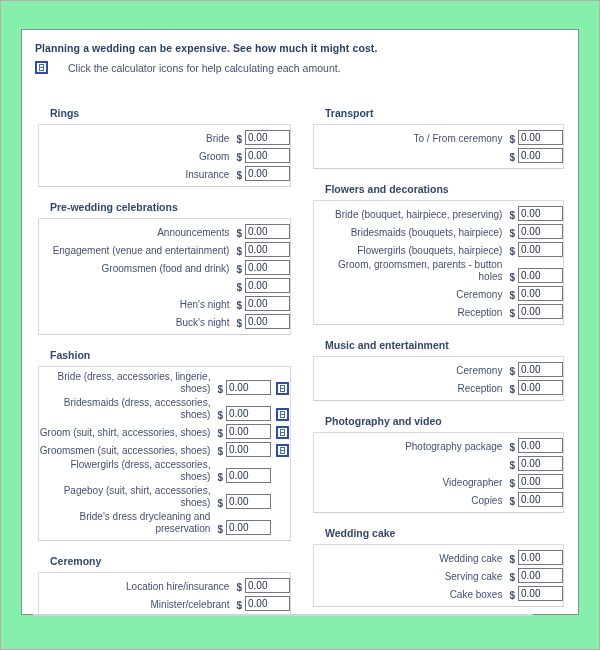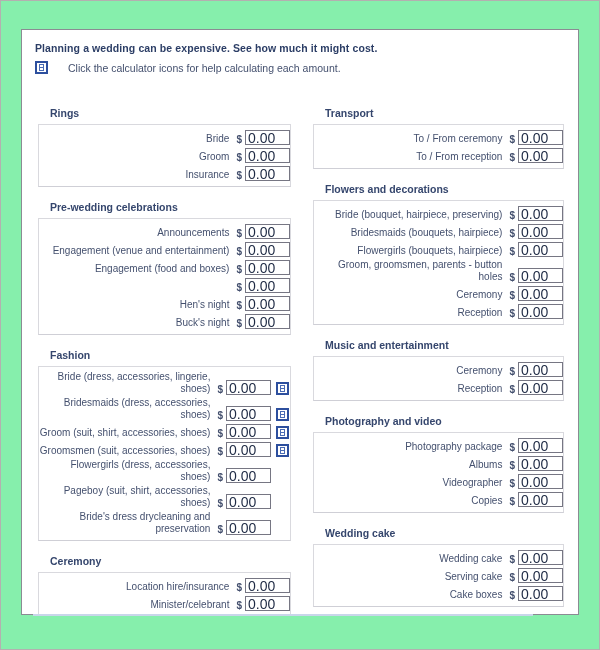--- a/index.html
+++ b/index.html
@@ -100,21 +100,21 @@
     color: #44506e;
     font-weight: bold;
     padding-right: 3px;
     flex: 0 0 auto;
   }
   .amount {
     width: 45px; height: 15px;
     border: 1px solid #767683;
     background: #ffffff;
     font-family: "Liberation Sans", sans-serif;
-    font-size: 14px;
+    font-size: 10px;
     color: #1e2a44;
     padding: 0 2px;
     line-height: 13px;
     flex: 0 0 auto;
   }
   .calc-slot {
     width: 19px;
     flex: 0 0 auto;
     display: flex;
     justify-content: center;
@@ -170,21 +170,21 @@
                 <div class="row-label">Announcements</div>
                 <span class="dollar">$</span>
                 <input class="amount" type="text" value="0.00" style="">
               </div>
               <div class="row">
                 <div class="row-label">Engagement (venue and entertainment)</div>
                 <span class="dollar">$</span>
                 <input class="amount" type="text" value="0.00" style="">
               </div>
               <div class="row">
-                <div class="row-label">Engagement (food and boxes)</div>
+                <div class="row-label">Groomsmen (food and drink)</div>
                 <span class="dollar">$</span>
                 <input class="amount" type="text" value="0.00" style="">
               </div>
               <div class="row">
                 <span class="dollar">$</span>
                 <input class="amount" type="text" value="0.00" style="">
               </div>
               <div class="row">
                 <div class="row-label">Hen's night</div>
                 <span class="dollar">$</span>
@@ -281,21 +281,20 @@
       <div class="col right">
           <div class="section">
             <div class="section-title">Transport</div>
             <div class="section-box">
               <div class="row">
                 <div class="row-label">To / From ceremony</div>
                 <span class="dollar">$</span>
                 <input class="amount" type="text" value="0.00" style="">
               </div>
               <div class="row">
-                <div class="row-label">To / From reception</div>
                 <span class="dollar">$</span>
                 <input class="amount" type="text" value="0.00" style="">
               </div>
             </div>
           </div>
           <div class="section">
             <div class="section-title">Flowers and decorations</div>
             <div class="section-box">
               <div class="row">
                 <div class="row-label">Bride (bouquet, hairpiece, preserving)</div>
@@ -346,21 +345,20 @@
           </div>
           <div class="section">
             <div class="section-title">Photography and video</div>
             <div class="section-box">
               <div class="row">
                 <div class="row-label">Photography package</div>
                 <span class="dollar">$</span>
                 <input class="amount" type="text" value="0.00" style="">
               </div>
               <div class="row">
-                <div class="row-label">Albums</div>
                 <span class="dollar">$</span>
                 <input class="amount" type="text" value="0.00" style="">
               </div>
               <div class="row">
                 <div class="row-label">Videographer</div>
                 <span class="dollar">$</span>
                 <input class="amount" type="text" value="0.00" style="">
               </div>
               <div class="row">
                 <div class="row-label">Copies</div>

